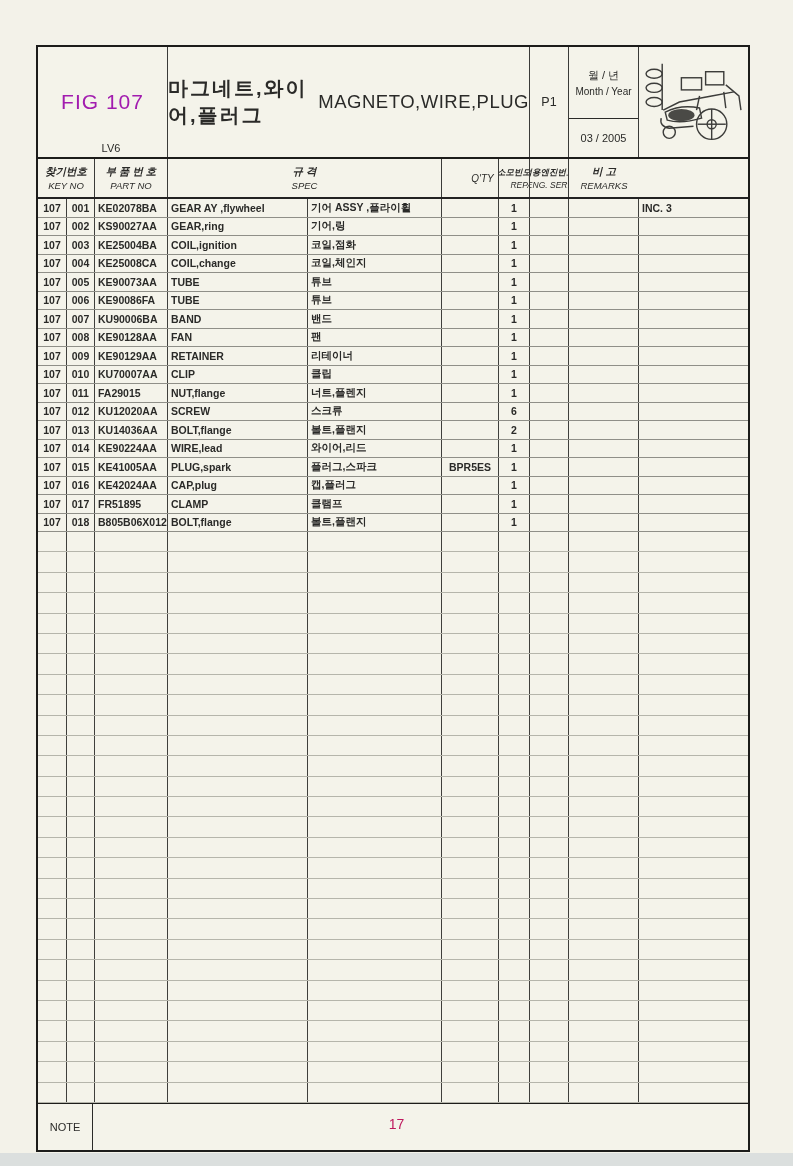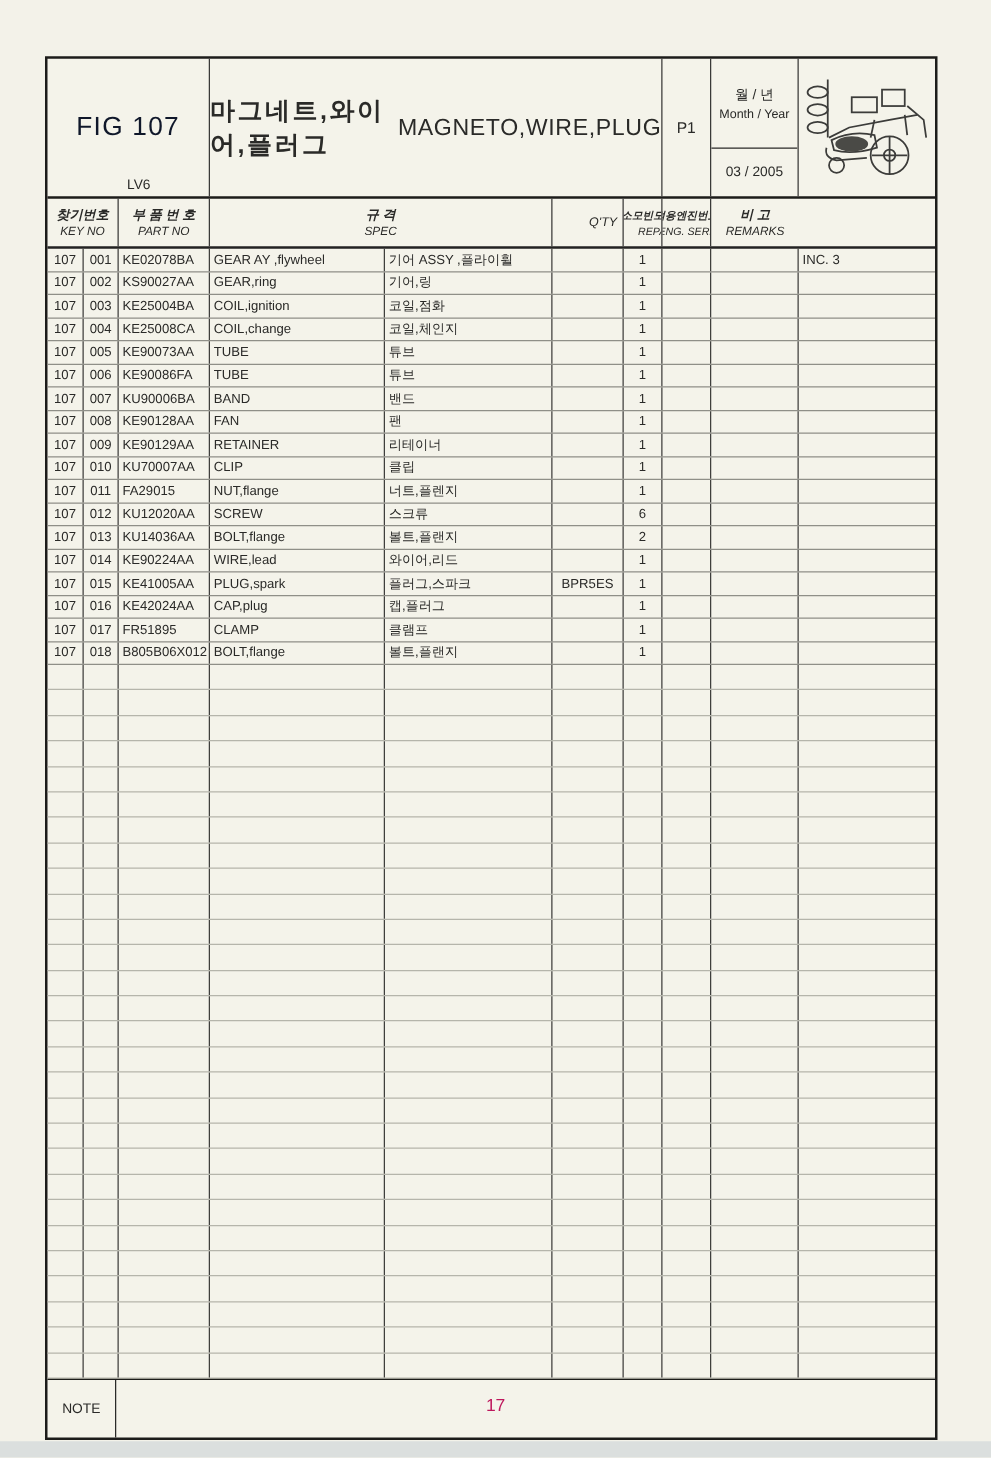--- a/index.html
+++ b/index.html
@@ -14,21 +14,21 @@
   .parts-table{
     position:absolute;left:36px;top:45px;width:714px;
     border:2px solid #1c1c1a;box-sizing:border-box;background:#f4f3ea;
   }
 
   
   .hdr-band{display:grid;grid-template-columns:130px 362px 39px 70px 109px;height:110px;border-bottom:2px solid #1c1c1a;}
   .hcell{border-right:1px solid #3a3a38;box-sizing:border-box;position:relative;overflow:hidden;}
   .hcell:last-child{border-right:none;}
   .fig-cell{display:flex;align-items:center;justify-content:center;}
-  .fig-label{font-size:21px;letter-spacing:1px;color:#0f172a;}
+  .fig-label{font-size:21px;letter-spacing:1px;color:#a21caf;}
   .model-label{position:absolute;bottom:3px;left:17px;right:0;text-align:center;font-size:11px;}
   .title-cell{display:flex;flex-direction:row;align-items:center;justify-content:center;gap:2px;}
   .title-ko{font-size:20px;letter-spacing:2px;font-weight:bold;}
   .title-en{font-size:18.5px;letter-spacing:.5px;}
   .pcode-cell{display:flex;align-items:center;justify-content:center;font-size:12.5px;}
   .my-cell{display:flex;flex-direction:column;}
   .my-top{height:72px;border-bottom:1px solid #2a2a28;box-sizing:border-box;
     display:flex;flex-direction:column;align-items:center;justify-content:center;gap:3px;}
   .my-ko{font-size:11px;}
   .my-en{font-size:10px;}
@@ -43,21 +43,21 @@
     align-items:center;justify-content:center;gap:1px;overflow:hidden;}
   .chcell:last-child{border-right:none;}
   .ch-ko{font-size:10.5px;font-weight:bold;font-style:italic;white-space:nowrap;}
   .ch-en{font-size:9.5px;font-style:italic;white-space:nowrap;}
   .ch-small .ch-ko{font-size:8.5px;}
   .ch-small .ch-en{font-size:8.5px;margin-left:24px;}
   .ch-single{font-size:10px;font-style:italic;padding-left:25px;}
 
   
   .trow{display:grid;grid-template-columns:29px 28px 73px 140px 134px 57px 31px 39px 70px 109px;
-    height:17.5px;border-bottom:1px solid #8f8f88;}
+    height:17.5px;border-bottom:1px solid #8f8f88;font-weight:bold;}
   .trow.empty{height:19.4px;border-bottom:1px solid #b5b5ab;}
   .cell{border-right:1px solid #3f3f3c;box-sizing:border-box;display:flex;align-items:center;
     font-size:10.5px;white-space:nowrap;overflow:hidden;padding:0 0 0 3px;}
   .cell:last-child{border-right:none;}
   .c-fig,.c-key,.c-qty,.c-spec{justify-content:center;padding:0;}
 
   
   .note-row{display:flex;height:46px;border-top:1px solid #1c1c1a;}
   .note-cell{width:55px;border-right:1px solid #2a2a28;box-sizing:border-box;
     display:flex;align-items:center;justify-content:center;font-size:11px;}

